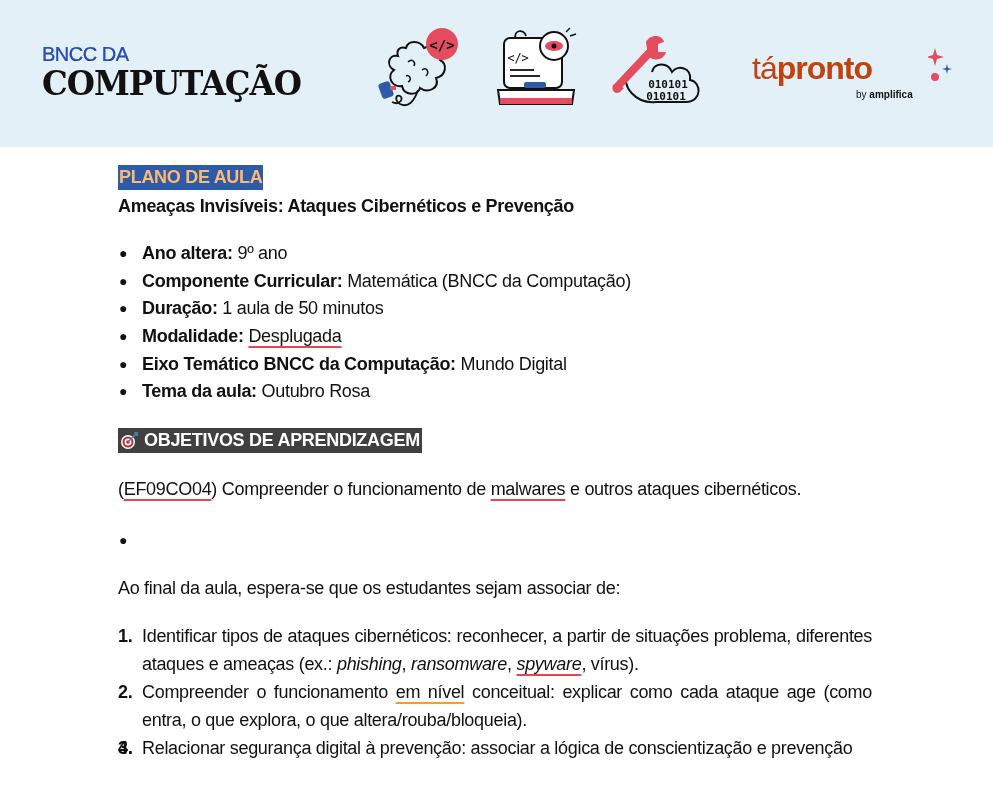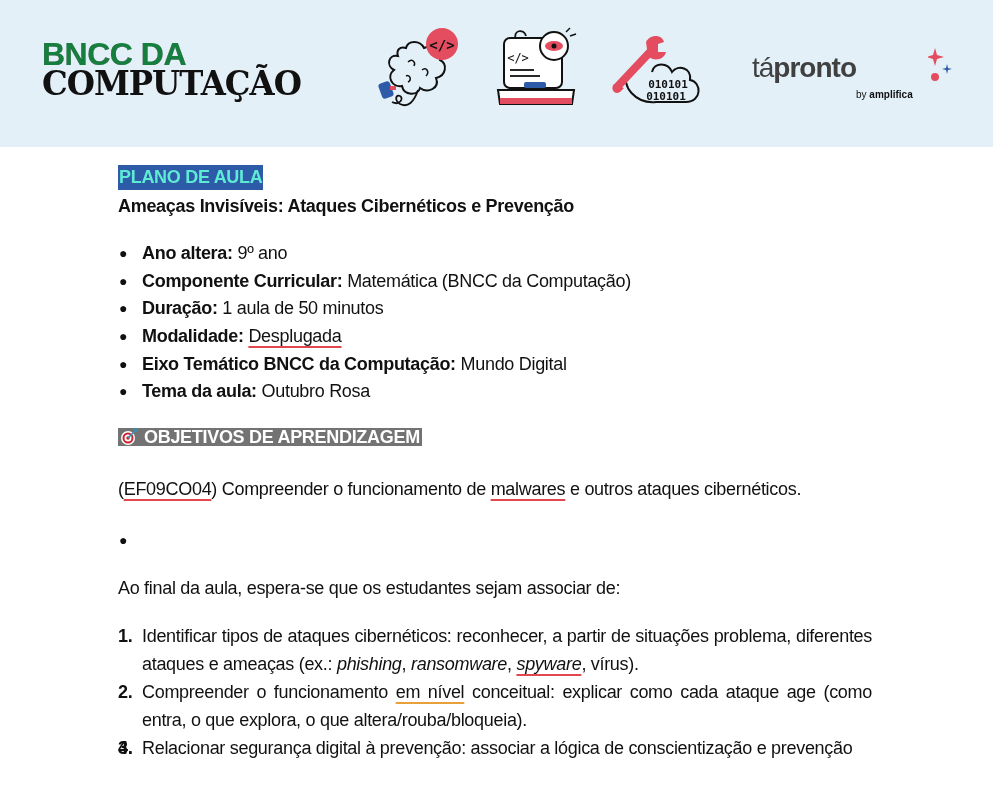--- a/index.html
+++ b/index.html
@@ -1,41 +1,41 @@
 <!DOCTYPE html>
 <html><head>
 <meta charset="utf-8">
 <style>
   html, body { margin:0; padding:0; }
   body { width:993px; height:807px; overflow:hidden; background:#ffffff; position:relative;
          font-family:"Liberation Sans", sans-serif; color:#111; }
   .header { position:absolute; left:0; top:0; width:993px; height:147px; background:#e3f0f8; }
   .brand-left { position:absolute; left:42px; top:40px; }
-  .brand-line1 { font-family:"Liberation Sans", sans-serif; font-weight:700; font-size:32px; letter-spacing:-0.5px;
-                 color:#15803d; line-height:28px; font-style:normal; -webkit-text-stroke:0.2px #111; }
+  .brand-line1 { font-family:"Liberation Sans", sans-serif; font-weight:400; font-size:20px; letter-spacing:-0.5px;
+                 color:#1d4ed8; line-height:28px; font-style:normal; -webkit-text-stroke:0.2px #111; }
   .brand-line2 { font-family:"DejaVu Serif", serif; font-weight:900; font-size:33px; letter-spacing:-1px;
                  color:#111; line-height:36px; margin-top:-2px; transform:scaleX(0.98); transform-origin:left; }
   .ill { position:absolute; top:26px; }
   .brand-right { position:absolute; left:752px; top:48px; }
-  .tp-main { font-size:28px; line-height:40px; color:#404040; letter-spacing:-1px; }
+  .tp-main { font-size:32px; line-height:40px; color:#c2410c; letter-spacing:-1px; }
   .tp-ta { font-weight:400; }
   .tp-pronto { font-weight:700; }
   .tp-by { position:absolute; left:104px; top:41px; font-size:10px; color:#111; white-space:nowrap; }
   .tp-by b { font-weight:700; }
   .sparkles { position:absolute; left:176px; top:0px; }
-  .hl-blue { position:absolute; left:118px; top:165px; height:25px; background:#2d5ba7; color:#5eead4;
+  .hl-blue { position:absolute; left:118px; top:165px; height:25px; background:#2d5ba7; color:#fdba74;
              font-weight:700; font-size:18px; line-height:25px; padding:0 1px; letter-spacing:-0.3px; }
   .subtitle { position:absolute; left:118px; top:194px; font-weight:700; font-size:18px; line-height:24px; letter-spacing:-0.3px; }
   .info-list { position:absolute; left:118px; top:240px; margin:0; padding:0; list-style:none; }
   .info-list li { height:27.7px; line-height:27.7px; font-size:18px; position:relative; padding-left:24px; letter-spacing:-0.3px; white-space:nowrap; }
   .info-list li .dot { position:absolute; left:1px; top:0; font-size:14px; }
   .info-list b { font-weight:700; }
   .ul-red { text-decoration:underline; text-decoration-color:#e0474f; text-underline-offset:4px; text-decoration-thickness:2px;text-align:right; }
   .ul-orange { text-decoration:underline; text-decoration-color:#e8a13a; text-underline-offset:4px; text-decoration-thickness:2px; }
-  .hl-red { position:absolute; left:118px; top:428px; height:18px; background:#737373; color:#fff;
+  .hl-red { position:absolute; left:118px; top:428px; height:25px; background:#404040; color:#fff;
             font-weight:700; font-size:18px; line-height:25px; padding:0 2px; letter-spacing:-0.3px; display:flex; align-items:center; gap:6px; }
   .para { position:absolute; left:118px; font-size:18px; line-height:24px; letter-spacing:-0.3px; white-space:nowrap; }
   .spec { position:absolute; left:118px; top:528px; font-size:18px; line-height:24px; font-weight:700; padding-left:24px; letter-spacing:-0.3px; }
   .spec .dot { position:absolute; left:1px; top:0; font-size:14px; font-weight:400; }
   .olist { position:absolute; left:118px; top:622px; width:754px; margin:0; padding:0; list-style:none; }
   .olist li { position:relative; padding-left:24px; font-size:18px; line-height:28px; text-align:justify; letter-spacing:-0.3px; }
   .olist li .num { position:absolute; left:0; top:0; font-weight:700; }
   .olist li i { font-style:italic; }
 </style>
 </head>

